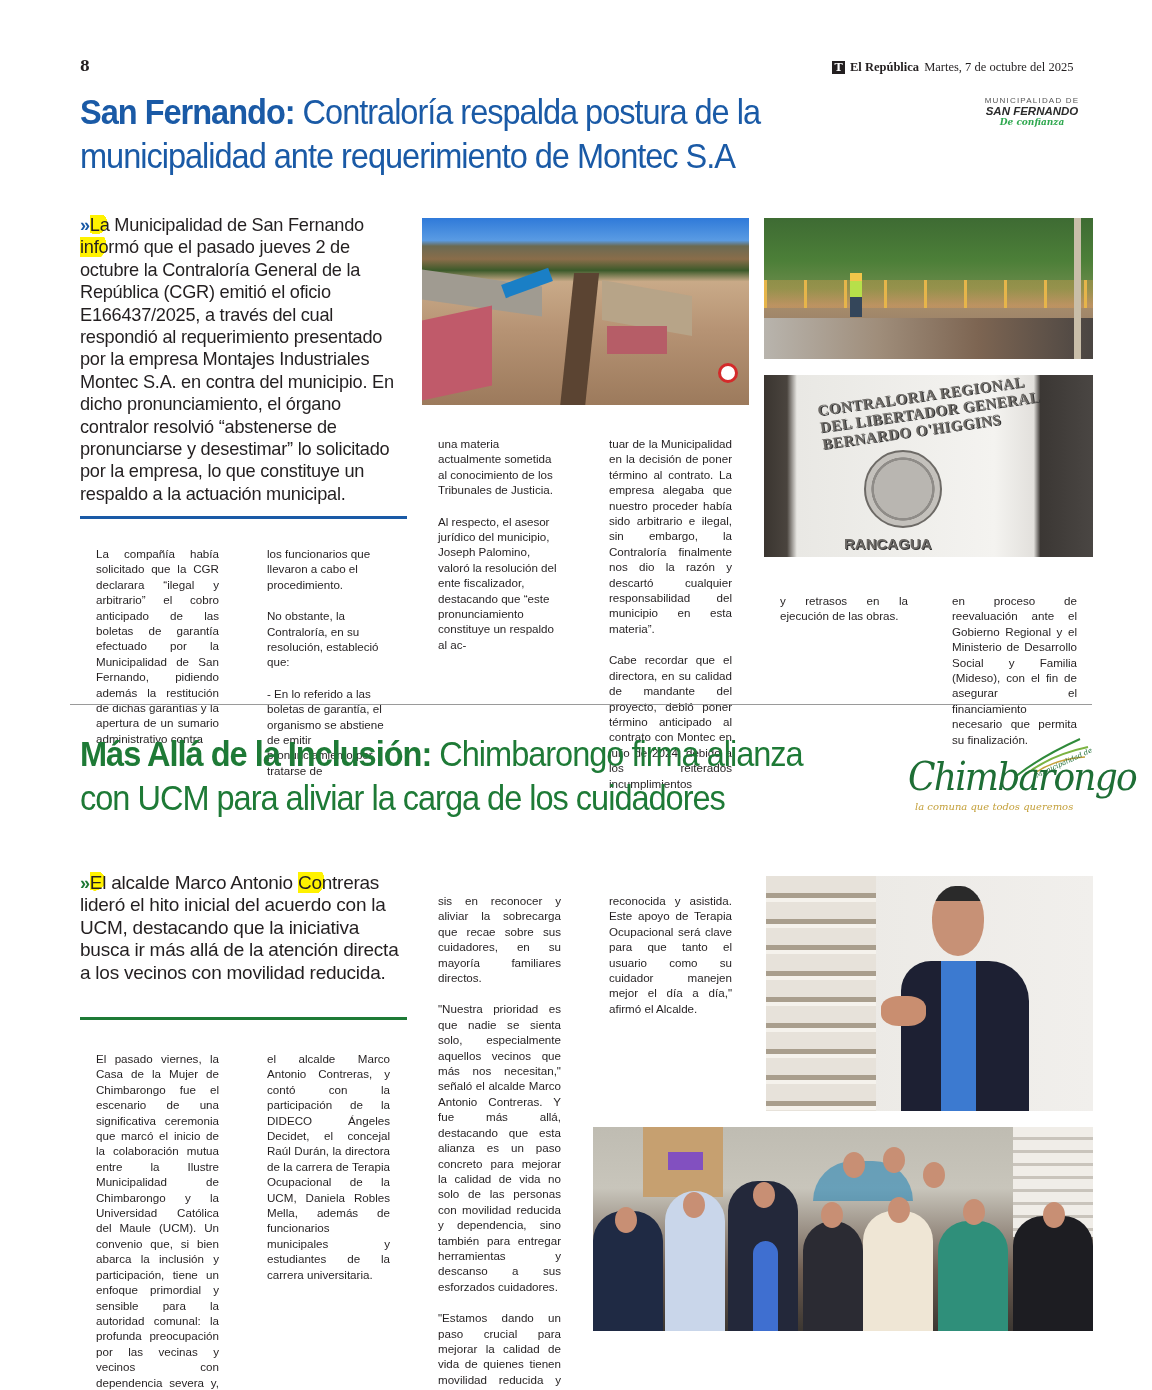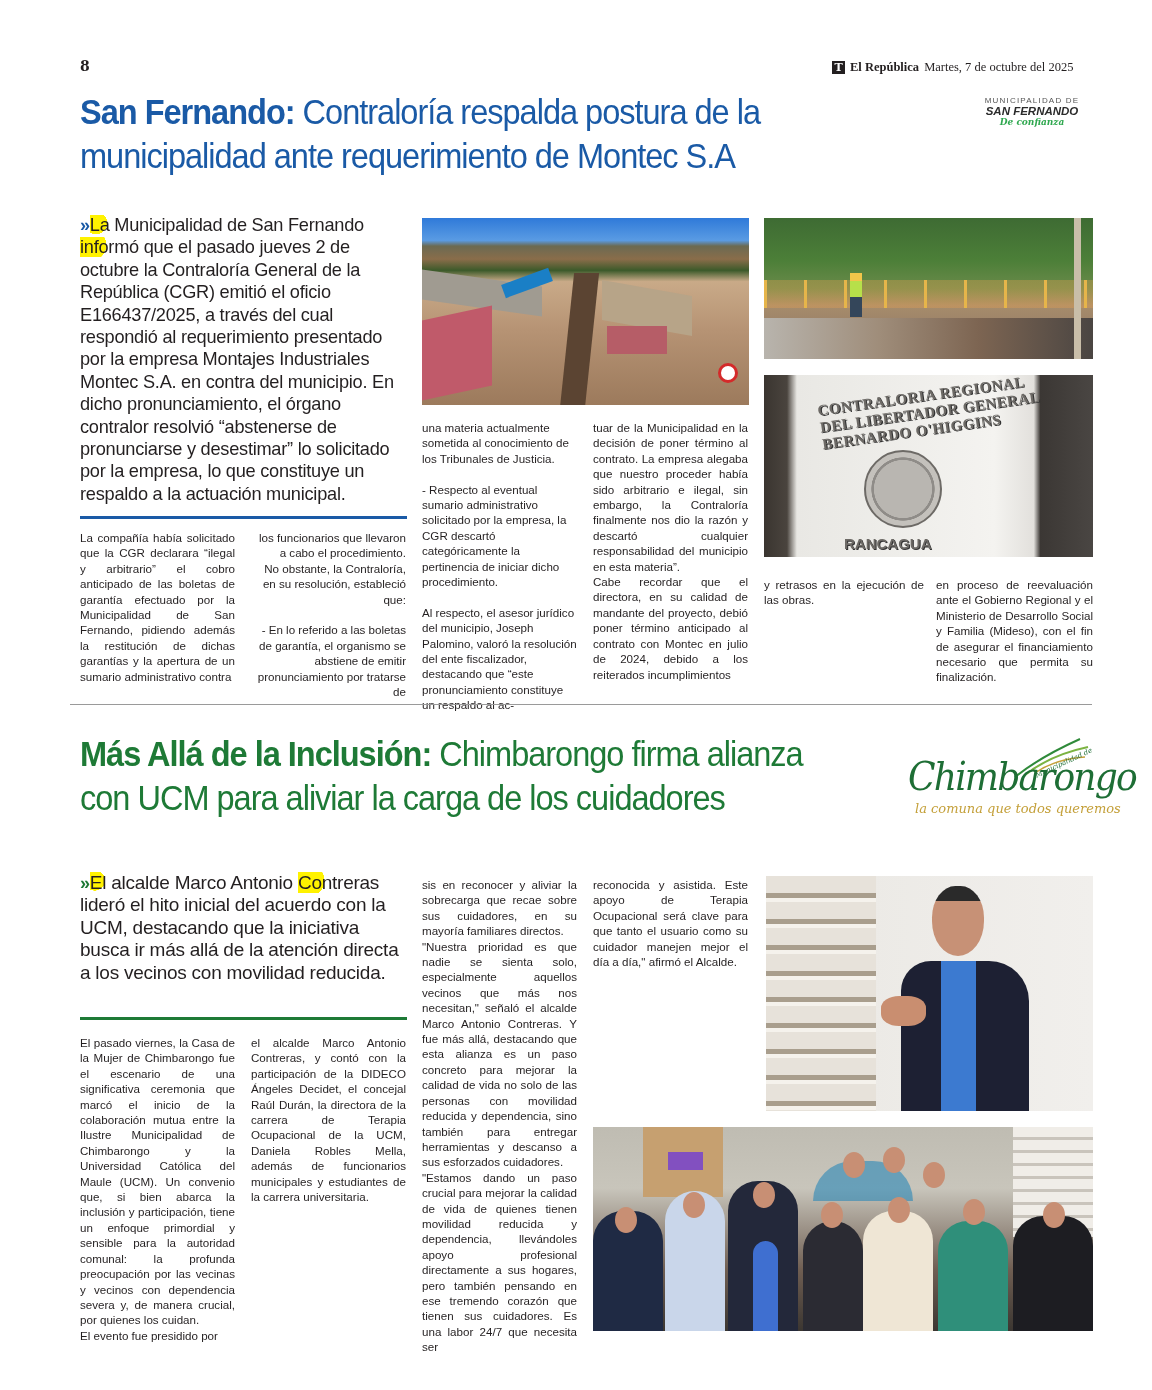--- a/index.html
+++ b/index.html
@@ -17,24 +17,24 @@
   .lead .quote-mark { font-weight: bold; font-size: 18px; }
   .lead .highlight { background: radial-gradient(circle at 30% 40%, #fff200 0, #fff200 60%, transparent 61%); }
   .lead1 { left: 80px; top: 214px; width: 330px; }
   .lead1 .quote-mark { color: #1a5aa6; }
   .lead2 { left: 80px; top: 872px; width: 330px; font-size: 19px; }
   .lead2 .quote-mark { color: #1e7a36; }
   .rule-blue { left: 80px; top: 516px; width: 327px; height: 3px; background: #1a5aa6; }
   .rule-green { left: 80px; top: 1017px; width: 327px; height: 3px; background: #1e7a36; }
   .divider { left: 70px; top: 704px; width: 1022px; height: 1px; background: #9a9a9a; }
   .body-col { font-size: 11.6px; line-height: 15.4px; color: #231f20; text-align: justify; hyphens: auto; }
-  .body-col p { margin: 0; }
+  .body-col p { margin: 16px; }
   .body-col p.gap { margin-top: 15.4px; }
   .c1 { left: 80px; top: 530px; width: 155px; }
-  .c2 { left: 251px; top: 530px; width: 155px; text-align: right; }
+  .c2 { left: 251px; top: 530px; width: 155px; text-align: left; }
   .c3 { left: 422px; top: 420px; width: 155px; text-align: left; }
   .c4 { left: 593px; top: 420px; width: 155px; }
   .c5 { left: 764px; top: 577px; width: 160px; }
   .c6 { left: 936px; top: 577px; width: 157px; }
   .d1 { left: 80px; top: 1035px; width: 155px; }
   .d2 { left: 251px; top: 1035px; width: 155px; }
   .d3 { left: 422px; top: 877px; width: 155px; }
   .d4 { left: 593px; top: 877px; width: 155px; }
   .photo { overflow: hidden; }
   .photo-trench { left: 422px; top: 218px; width: 327px; height: 187px; background: linear-gradient(180deg, #2f7ad9 0%, #5a9be3 12%, #6b6a52 15%, #8a6d4a 22%, #3c5a2a 28%, #c9aa88 34%, #b69374 60%, #9c7a5c 100%); }
@@ -68,21 +68,21 @@
   .photo-group .face { position: absolute; width: 22px; height: 26px; border-radius: 50%; background: #c88f74; }
   .logo-sf { left: 972px; top: 96px; width: 120px; text-align: center; }
   .logo-sf .sf-mark { font-family: "DejaVu Sans", sans-serif; font-weight: bold; font-size: 62px; line-height: 60px; letter-spacing: -6px; color: #1a5aa6; font-style: italic; background: linear-gradient(90deg, #1a4fa3 0%, #1a4fa3 50%, #2a8ad6 51%, #2a8ad6 100%); -webkit-background-clip: text; background-clip: text; -webkit-text-fill-color: transparent; }
   .logo-sf .sf-line1 { font-size: 8px; letter-spacing: 1.2px; color: #555; margin-top: 0px; }
   .logo-sf .sf-line2 { font-size: 11.5px; font-weight: bold; color: #2b2b2b; line-height: 12px; font-style: italic; }
   .logo-sf .sf-line3 { font-family: "DejaVu Serif", serif; font-style: italic; font-size: 9px; color: #2fa84f; font-weight: bold; }
   .logo-ch { left: 905px; top: 735px; width: 190px; height: 85px; }
   .logo-ch .leaves { position: absolute; left: 105px; top: 2px; width: 80px; height: 40px; }
   .logo-ch .script { position: absolute; left: 3px; top: 18px; font-family: "DejaVu Serif", serif; font-style: italic; font-size: 40px; color: #1e6e35; letter-spacing: -2px; white-space: nowrap; transform: scaleX(0.9); transform-origin: left top; }
   .logo-ch .muni { position: absolute; left: 128px; top: 24px; font-family: "DejaVu Serif", serif; font-style: italic; font-size: 7px; color: #1e6e35; transform: rotate(-25deg); white-space: nowrap; }
-  .logo-ch .tagline { position: absolute; left: 10px; top: 66px; font-family: "DejaVu Serif", serif; font-style: italic; font-size: 13px; color: #c4a03a; white-space: nowrap; }
+  .logo-ch .tagline { position: absolute; left: 10px; top: 66px; font-family: "DejaVu Serif", serif; font-style: italic; font-size: 10px; color: #c4a03a; white-space: nowrap; }
 </style>
 </head>
 <body>
 
 <div class="abs page-num">8</div>
 <div class="abs masthead">
   <span class="t-icon">T</span>
   <span class="brand">El República</span>
   <span>Martes, 7 de octubre del 2025</span>
 </div>
@@ -131,21 +131,20 @@
 <div class="abs body-col c1">
   <p>La compañía había solicitado que la CGR declarara “ilegal y arbitrario” el cobro anticipado de las boletas de garantía efectuado por la Municipalidad de San Fernando, pidiendo además la restitución de dichas garantías y la apertura de un sumario administrativo contra</p>
 </div>
 <div class="abs body-col c2">
   <p>los funcionarios que llevaron a cabo el procedimiento.</p>
   <p>No obstante, la Contraloría, en su resolución, estableció que:</p>
   <p class="gap">- En lo referido a las boletas de garantía, el organismo se abstiene de emitir pronunciamiento por tratarse de</p>
 </div>
 <div class="abs body-col c3">
   <p>una materia actualmente sometida al conocimiento de los Tribunales de Justicia.</p>
-  <p class="gap">- Respecto al eventual sumario administrativo solicitado por la empresa, la CGR descartó categóricamente la pertinencia de iniciar dicho procedimiento.</p>
   <p class="gap">Al respecto, el asesor jurídico del municipio, Joseph Palomino, valoró la resolución del ente fiscalizador, destacando que “este pronunciamiento constituye un respaldo al ac-</p>
 </div>
 <div class="abs body-col c4">
   <p>tuar de la Municipalidad en la decisión de poner término al contrato. La empresa alegaba que nuestro proceder había sido arbitrario e ilegal, sin embargo, la Contraloría finalmente nos dio la razón y descartó cualquier responsabilidad del municipio en esta materia”.</p>
   <p>Cabe recordar que el directora, en su calidad de mandante del proyecto, debió poner término anticipado al contrato con Montec en julio de 2024, debido a los reiterados incumplimientos</p>
 </div>
 <div class="abs body-col c5">
   <p>y retrasos en la ejecución de las obras.</p>
 </div>
 <div class="abs body-col c6">

